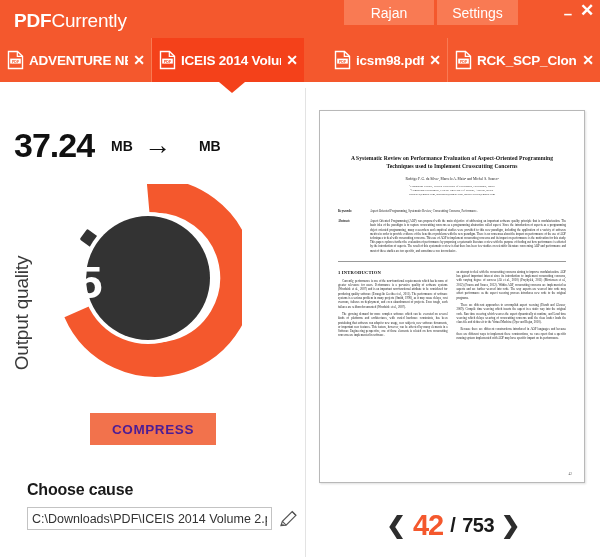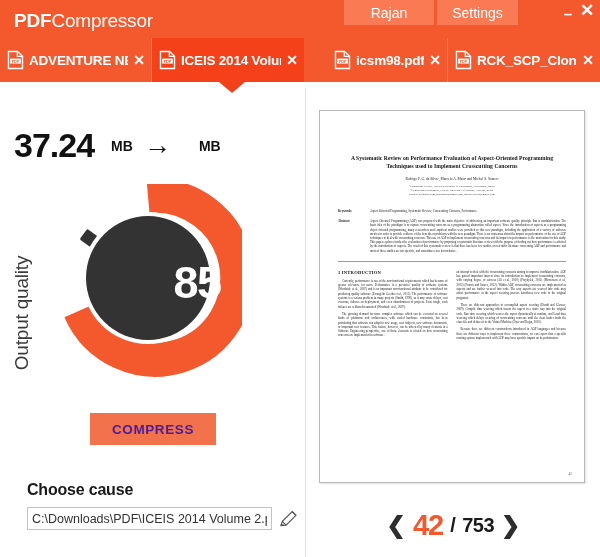--- a/index.html
+++ b/index.html
@@ -106,21 +106,21 @@
   }
 
   .gauge {
     position: absolute; left: 54px; top: 184px;
     width: 188px; height: 196px;
   }
   .gauge svg { display: block; }
   .gauge-text {
     position: absolute; left: 0; top: 0;
     width: 188px; height: 196px;
-    display: flex; align-items: center; justify-content: flex-end;
+    display: flex; align-items: center; justify-content: space-between;
     pointer-events: none;
   }
   .gauge-val {
     font-size: 45px; font-weight: bold; color: #ffffff;
     letter-spacing: -1.5px; line-height: 45px;
   }
   .gauge-pct {
     font-size: 23px; font-weight: bold; color: #ffffff;
     line-height: 23px; margin-left: 1px; align-self: flex-end;
     margin-bottom: 6px;
@@ -229,21 +229,21 @@
   .pg-cur { color: #f4582d; font-size: 29px; font-weight: bold; letter-spacing: -1px; }
   .pg-tot { color: #1a1a1a; font-size: 20px; font-weight: bold; letter-spacing: -0.5px; }
 </style>
 </head>
 <body>
 
 <div id="app">
 
   <div class="titlebar">
     <div class="brand">
-      <b>PDF</b><span class="light">Compressor</span>
+      <b>PDF</b><span class="light">Currently</span>
     </div>
     <div class="winbtn help">Rajan</div>
     <div class="winbtn settings">Settings</div>
     <div class="sysbtn min">–</div>
     <div class="sysbtn close">✕</div>
   </div>
 
   <div class="tabstrip">
 
     <div class="tab" style="left:0px;width:152px;">

